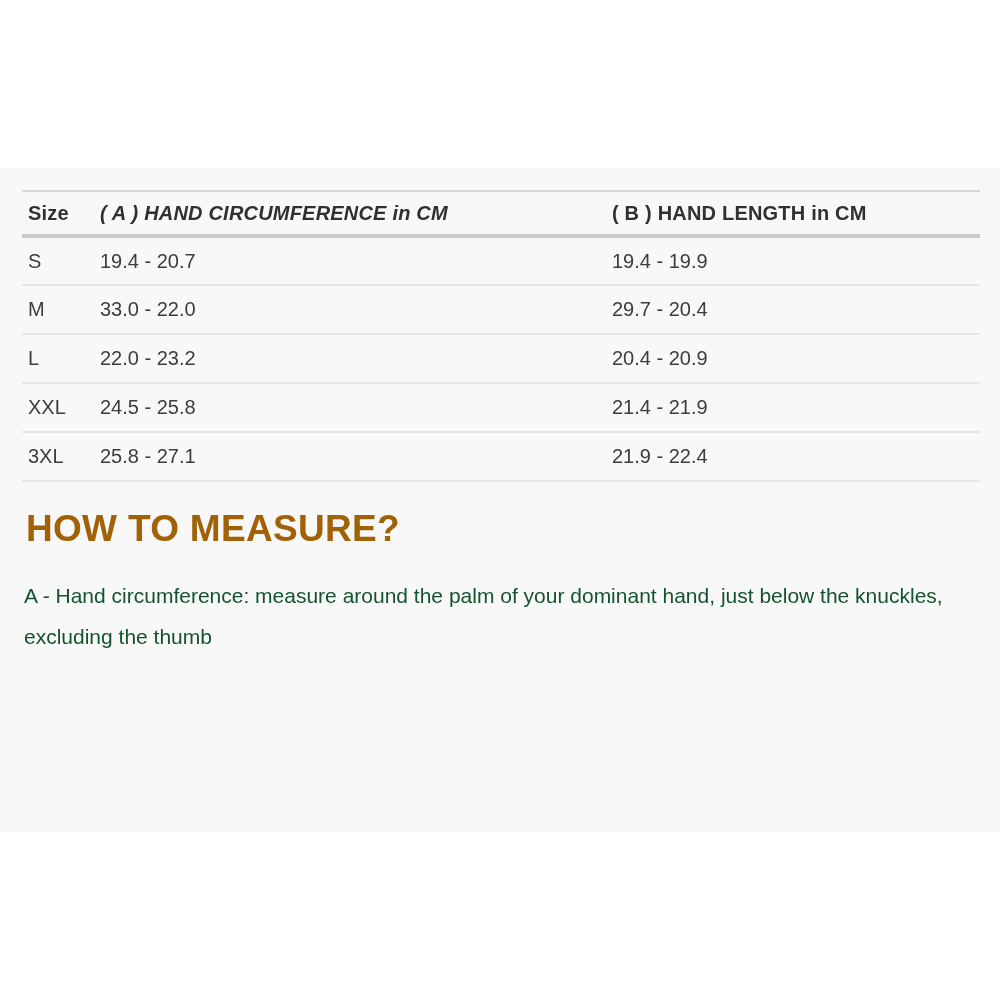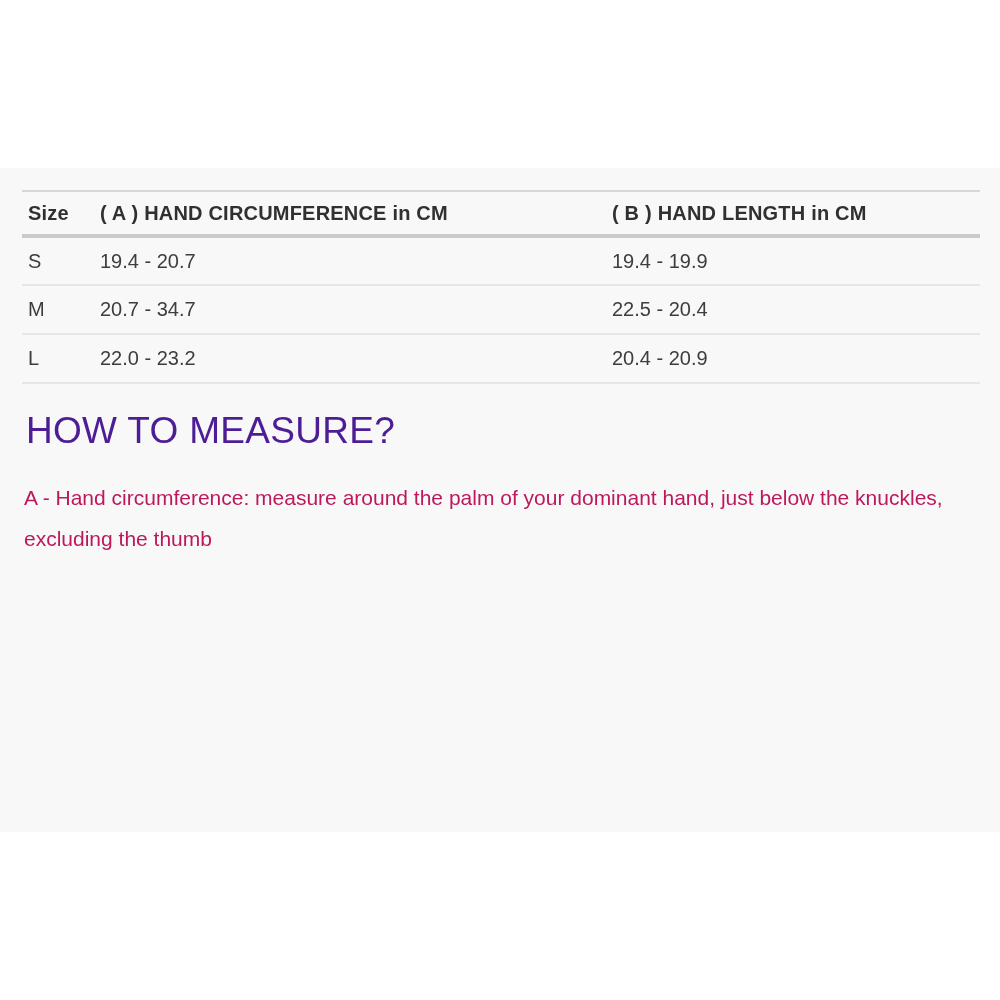--- a/index.html
+++ b/index.html
@@ -39,36 +39,36 @@
     font-size: 20px;
     font-weight: 400;
     color: #3d3d3d;
     height: 49px;
     vertical-align: middle;
     border-bottom: 2px solid #e6e6e6;
   }
   table.size-table th:first-child,
   table.size-table td:first-child { padding-left: 6px; }
   .col-size { width: 78px; }
-  .col-circ { width: 512px; }
+  .col-circ { width: 512px; font-style: italic; }
   .col-len  { width: auto; margin-left: 12px; }
 
   h2.measure-heading {
     margin: 26px 0 0 4px;
     font-size: 37px;
-    font-weight: 400;
-    color: #4c1d95;
+    font-weight: 700;
+    color: #a16207;
     letter-spacing: 0.3px;
     line-height: 1.15;
   }
   .instructions {
     margin: 24px 0 0 2px;
     width: 950px;
     font-size: 21px;
-    color: #be185d;
+    color: #14532d;
     line-height: 41px;
   }
   .instructions p { margin: 0; }
 </style>
 </head>
 <body>
 
 <div class="size-panel">
 
   <table class="size-table">
@@ -80,27 +80,37 @@
       </tr>
     </thead>
     <tbody>
       <tr>
         <td>S</td>
         <td>19.4 - 20.7</td>
         <td>19.4 - 19.9</td>
       </tr>
       <tr>
         <td>M</td>
-        <td>20.7 - 34.7</td>
-        <td>22.5 - 20.4</td>
+        <td>33.0 - 22.0</td>
+        <td>29.7 - 20.4</td>
       </tr>
       <tr>
         <td>L</td>
         <td>22.0 - 23.2</td>
         <td>20.4 - 20.9</td>
+      </tr>
+      <tr>
+        <td>XXL</td>
+        <td>24.5 - 25.8</td>
+        <td>21.4 - 21.9</td>
+      </tr>
+      <tr>
+        <td>3XL</td>
+        <td>25.8 - 27.1</td>
+        <td>21.9 - 22.4</td>
       </tr>
     </tbody>
   </table>
 
   <h2 class="measure-heading">HOW TO MEASURE?</h2>
 
   <div class="instructions">
     <p>A - Hand circumference: measure around the palm of your dominant hand, just below the knuckles, excluding the thumb</p>
   </div>
 

